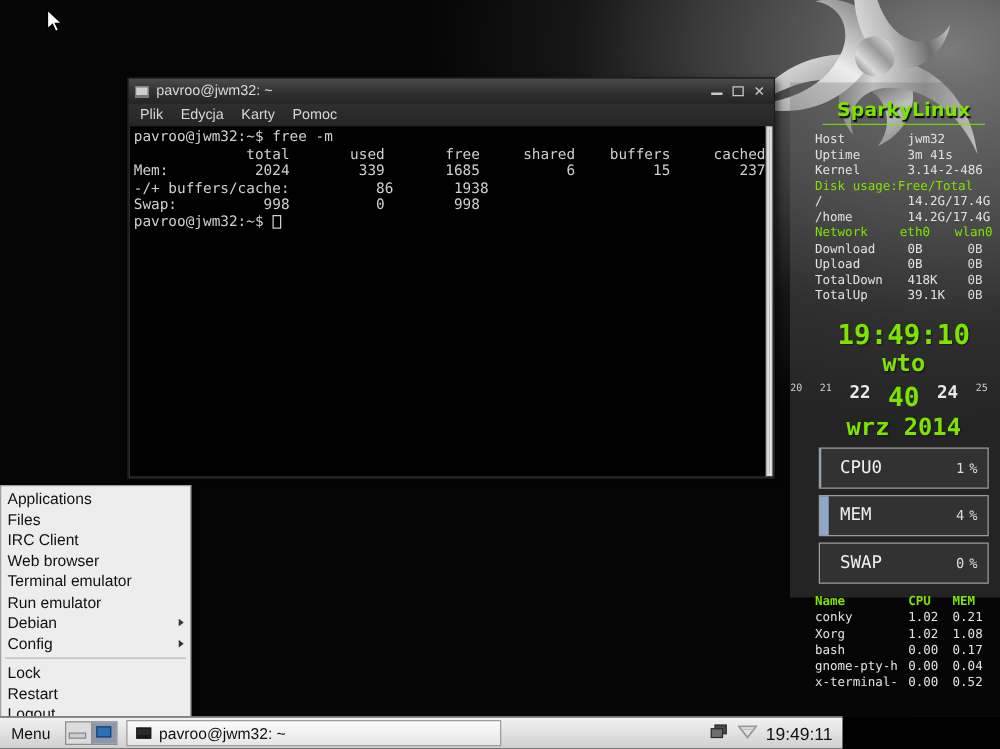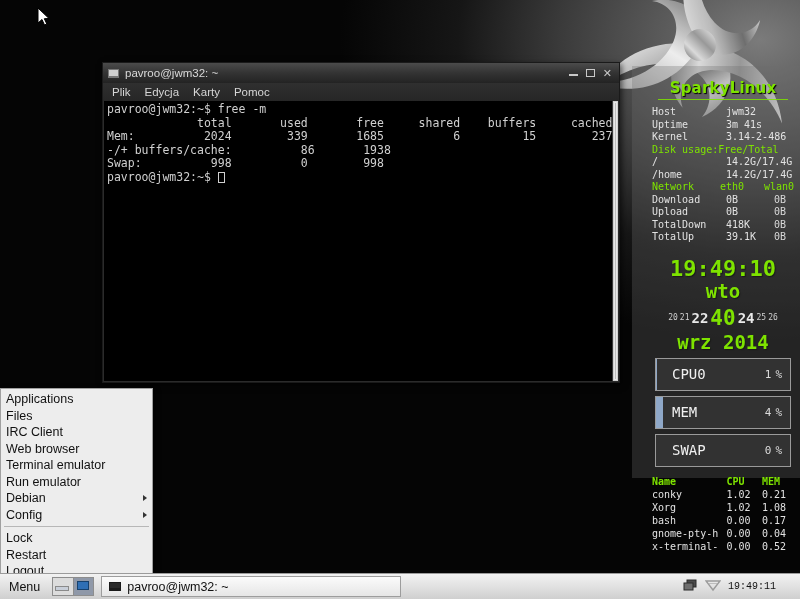--- a/index.html
+++ b/index.html
@@ -54,22 +54,22 @@
     font-family:"DejaVu Sans Mono", monospace;
     font-size:22px; margin-top:13px; line-height:24px;
     text-shadow:1px 1px 1px #1a1a1a;
   }
   #dayname {
     text-align:center; color:#7ee300; font-weight:bold;
     font-family:"DejaVu Sans Mono", monospace;
     font-size:19px; line-height:21px; text-shadow:1px 1px 1px #1a1a1a;
   }
   #caldays {
-    display:flex; justify-content:center; align-items:center;
-    gap:2px; margin-top:4px;
+    display:flex; justify-content:center; align-items:flex-start;
+    gap:14px; margin-top:4px;
   }
   #caldays span { font-family:"DejaVu Sans Mono", monospace; color:#e8e8e8; font-weight:bold; }
   #caldays .d-far { font-size:8px; color:#d0d0d0; font-weight:normal; }
   #caldays .d-near { font-size:14px; }
   #caldays .d-today { font-size:21px; color:#7ee300; }
   #monthyear {
     text-align:center; color:#7ee300; font-weight:bold;
     font-family:"DejaVu Sans Mono", monospace;
     font-size:19px; line-height:22px; margin-top:1px;
     text-shadow:1px 1px 1px #1a1a1a;
@@ -153,21 +153,21 @@
     padding:0 6px 0 5px; position:relative; white-space:nowrap;
   }
   #menu .arrow {
     position:absolute; right:5px; width:0; height:0;
     border-left:4px solid #333; border-top:3.5px solid transparent; border-bottom:3.5px solid transparent;
   }
   #menu .msep { height:1px; background:#b7b7b7; margin:3px 3px; }
 
   
   #taskbar {
-    position:absolute; left:0; bottom:0; width:800px; height:26px;
+    position:absolute; left:0; bottom:0; width:674px; height:26px;
     background:linear-gradient(180deg,#f2f2f2 0%,#e3e3e3 45%,#cfcfcf 100%);
     border-top:1px solid #9b9b9b;
     display:flex; align-items:center; font-size:12.5px; color:#111;
   }
   #tb-menu { padding:0 9px; height:100%; display:flex; align-items:center; }
   #pager {
     width:42px; height:19px; margin:0 3px; display:flex;
     border:1px solid #8d8d8d; background:#dcdcdc;
   }
   #pager .pg { flex:1; position:relative; }
@@ -180,21 +180,21 @@
   #pager .mini.light { background:#c9cfd9; border-color:#8a8a8a; left:2px; top:8px; width:14px; height:5px;}
   #tb-win {
     margin-left:4px; height:21px; width:300px; display:flex; align-items:center;
     gap:6px; padding:0 7px;
     background:linear-gradient(180deg,#fbfbfb,#e6e6e6);
     border:1px solid #9d9d9d; color:#111;
   }
   #tb-win .wicon { width:12px; height:9px; background:#2a2a2a; border:1px solid #1a1a1a; border-bottom-width:3px; flex:0 0 auto;}
   #tb-spacer { flex:1; }
   #tray { display:flex; align-items:center; gap:8px; padding-right:7px; }
-  #tb-clock { font-size:10px; padding-right:24px; color:#111;font-family:Liberation Mono, monospace; }
+  #tb-clock { font-size:14px; padding-right:8px; color:#111; }
 
   
   #cursor { position:absolute; left:37px; top:7px; width:14px; height:20px; pointer-events:none; }
 </style>
 </head>
 <body>
 
 <div id="desktop">
 
   <div id="logo-wrap">

